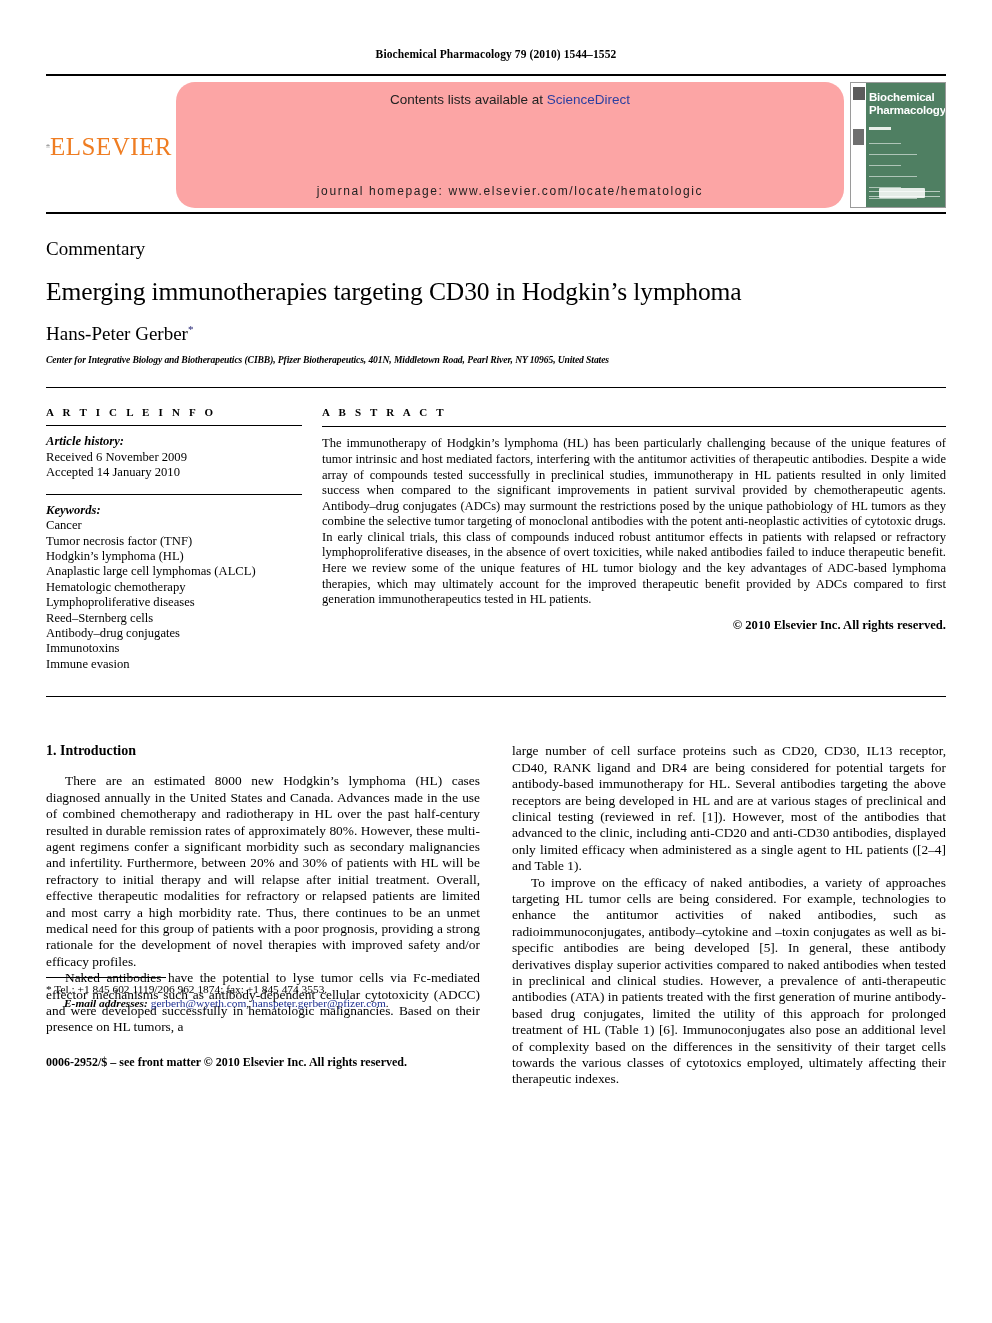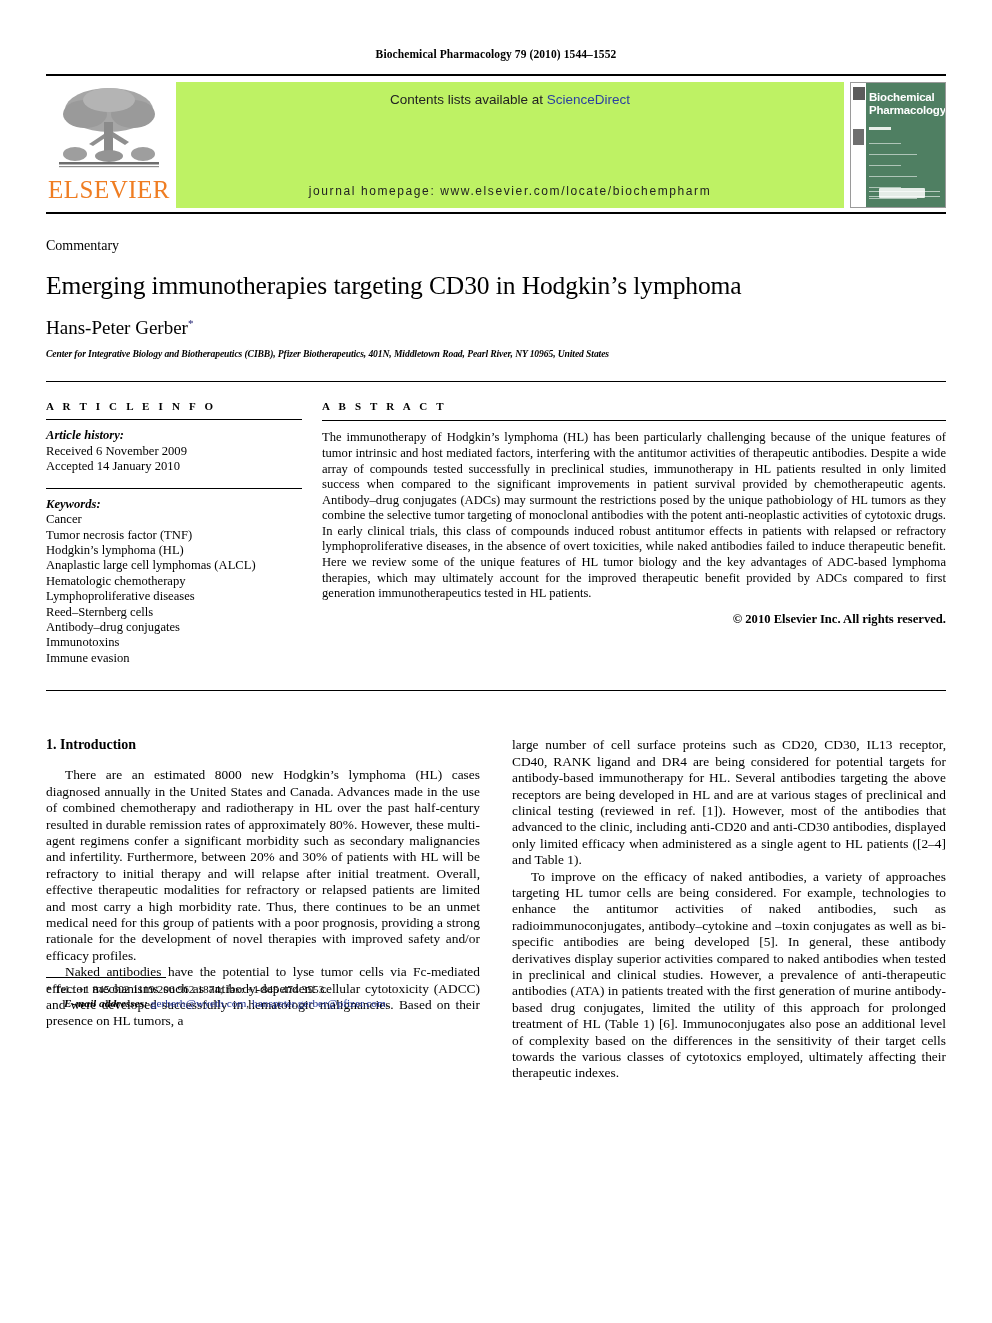--- a/index.html
+++ b/index.html
@@ -39,44 +39,45 @@
   }
   .masthead {
     display: flex;
     align-items: stretch;
     height: 126px;
   }
   .elsevier-logo {
     width: 126px;
     flex: 0 0 126px;
     display: flex;
-    flex-direction: column;
+    flex-direction: row;
     align-items: center;
     justify-content: flex-start;
     padding-top: 2px;
   }
   .tree-svg { display:block; }
   .elsevier-word {
     font-family: "Liberation Serif", serif;
     font-size: 25px;
     letter-spacing: 0.5px;
     color: #ef7d22;
     font-weight: 400;
     line-height: 1;
     margin-top: 1px;
   }
   .journal-band {
     flex: 1 1 auto;
-    background: #bef264;
+    background: #fca5a5;
     display: flex;
     flex-direction: column;
     align-items: center;
     justify-content: space-between;
     padding: 10px 0 10px 0;
     margin-left: 4px;
+    border-radius: 19px;
   }
   .contents-line {
     font-family: "Liberation Sans", sans-serif;
     font-size: 13.5px;
     color: #222;
   }
   .contents-line .sd {
     color: #2b3fa0;
   }
   .journal-title {
@@ -148,21 +149,21 @@
     border-bottom: 2px solid #000;
     margin-top: 4px;
   }
 
   
   .art-header {
     margin: 24px 46px 0 46px;
   }
   .art-type {
     font-family: "Liberation Serif", serif;
-    font-size: 14px;
+    font-size: 19px;
     color: #000;
   }
   .art-title {
     font-family: "Liberation Serif", serif;
     font-size: 25.5px;
     margin-top: 17px;
     letter-spacing: -0.1px;
   }
   .art-author {
     font-family: "Liberation Serif", serif;
@@ -314,21 +315,21 @@
           <rect x="4" y="78" width="100" height="2.5" fill="#6d6d6d"></rect>
           <rect x="4" y="82" width="100" height="1.2" fill="#8d8d8d"></rect>
         </svg>
         <div class="elsevier-word">ELSEVIER</div>
       </div>
 
       <div class="journal-band">
         <div class="contents-line">
           <span>Contents lists available at </span><span class="sd">ScienceDirect</span>
         </div>
-        <div class="homepage-line">journal homepage: www.elsevier.com/locate/biochempharm</div>
+        <div class="homepage-line">journal homepage: www.elsevier.com/locate/hematologic</div>
       </div>
 
       <div class="cover-thumb">
         <div class="cover-green"></div>
         <div class="cover-leftbar"></div>
         <div class="cover-logo-box"></div>
         <div class="cover-logo-box2"></div>
         <div class="cover-title">
           <div>Biochemical</div>
           <div>Pharmacology</div>
@@ -414,15 +415,16 @@
   <div class="footnote-area">
     <div class="fn-rule"></div>
     <div class="fn-line">* Tel.: +1 845 602 1119/206 962 1874; fax: +1 845 474 3553.</div>
     <div class="fn-line email">
       <span class="em-ital">E-mail addresses:</span>
       <span class="lnk">gerberh@wyeth.com</span><span>, </span><span class="lnk">hanspeter.gerber@pfizer.com</span><span>.</span>
     </div>
   </div>
 
   <div class="issn-block">
+    <div>0006-2952/$ – see front matter © 2010 Elsevier Inc. All rights reserved.</div>
   </div>
 
 </div>
 
 </body></html>

